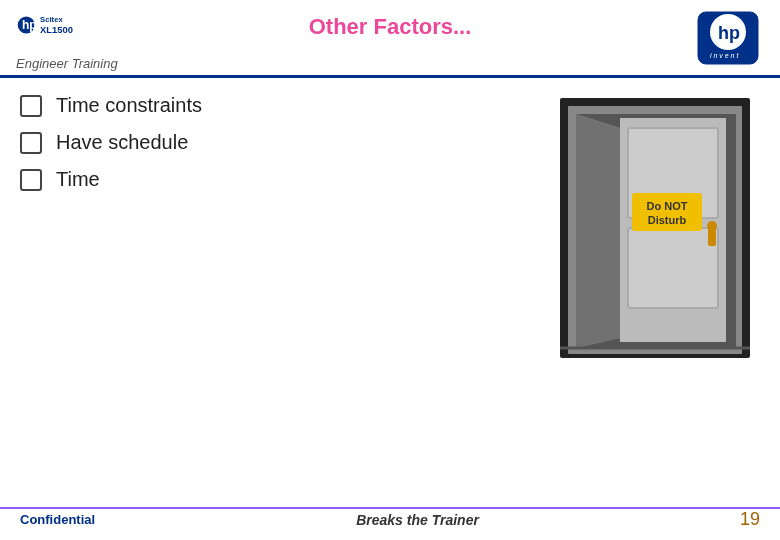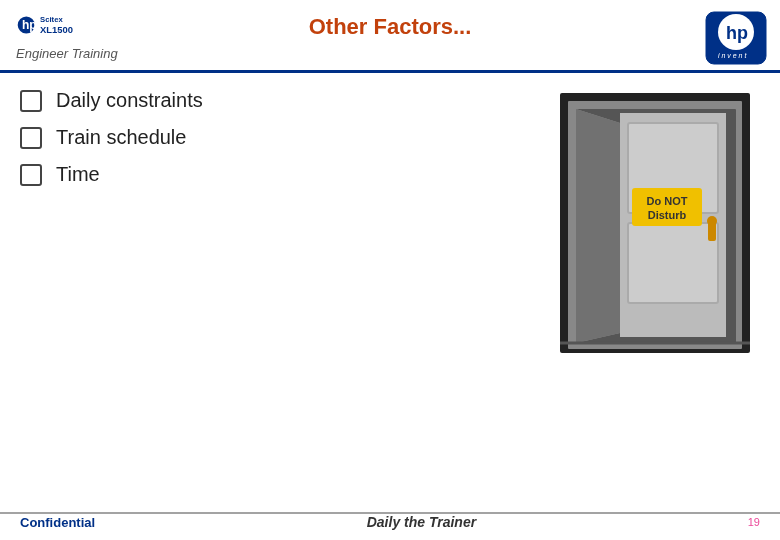--- a/index.html
+++ b/index.html
@@ -10,50 +10,50 @@
       font-family: Arial, Helvetica, sans-serif;
       overflow: hidden;
       position: relative;
     }
 
     
     .header {
       display: flex;
       align-items: flex-start;
       justify-content: space-between;
-      padding: 10px 12px 0 16px;
+      padding: 10px 20px 0 16px;
       position: relative;
     }
 
     .hp-logo-area {
       display: flex;
       flex-direction: column;
       align-items: flex-start;
     }
 
     .hp-scitex-logo {
       width: 120px;
       height: 30px;
     }
 
     .engineer-training-label {
       font-size: 13px;
       color: #555;
-      margin-top: 6px;
+      margin-top: 16px;
       font-style: italic;
     }
 
     .page-title {
       position: absolute;
       left: 50%;
       transform: translateX(-50%);
       top: 14px;
       font-size: 22px;
       font-weight: bold;
-      color: #c2410c;
+      color: #ec4899;
       white-space: nowrap;
     }
 
     
     .divider {
       height: 3px;
       background: #003087;
       margin: 4px 0 0 0;
     }
 
@@ -107,39 +107,39 @@
     
     .footer {
       position: absolute;
       bottom: 10px;
       left: 0;
       right: 0;
       display: flex;
       justify-content: space-between;
       align-items: center;
       padding: 0 20px;
-      border-top: 2px solid #a3a3a3;
+      border-top: 2px solid #8b5cf6;
     }
 
     .footer-confidential {
       font-size: 13px;
       color: #003087;
       font-weight: bold;
     }
 
     .footer-title {
       font-size: 14px;
       font-style: italic;
       color: #333;
       font-weight: bold;
     }
 
     .footer-page {
-      font-size: 11px;
-      color: #ec4899;
+      font-size: 18px;
+      color: #a16207;
     }
 
     
     .hp-right-logo {
       display: flex;
       align-items: center;
       justify-content: center;
     }
   </style>
 </head>
@@ -171,25 +171,25 @@
     </svg>
   </div>
 </div>
 
 <div class="divider"></div>
 
 <div class="content">
   <ul class="bullet-list">
     <li class="bullet-item">
       <div class="bullet-icon"></div>
-      <span>Daily constraints</span>
+      <span>Time constraints</span>
     </li>
     <li class="bullet-item">
       <div class="bullet-icon"></div>
-      <span>Train schedule</span>
+      <span>Have schedule</span>
     </li>
     <li class="bullet-item">
       <div class="bullet-icon"></div>
       <span>Time</span>
     </li>
   </ul>
 
   <div class="door-container">
     <svg class="door-svg" viewBox="0 0 190 260" xmlns="http://www.w3.org/2000/svg">
 
@@ -216,15 +216,15 @@
 
       <polygon points="16,16 60,30 60,240 16,250" fill="black" opacity="0.3"></polygon>
 
       <line x1="0" y1="250" x2="190" y2="250" stroke="#555" stroke-width="3"></line>
     </svg>
   </div>
 </div>
 
 <div class="footer">
   <span class="footer-confidential">Confidential</span>
-  <span class="footer-title">Daily the Trainer</span>
+  <span class="footer-title">Breaks the Trainer</span>
   <span class="footer-page">19</span>
 </div>
 
 </body></html>

